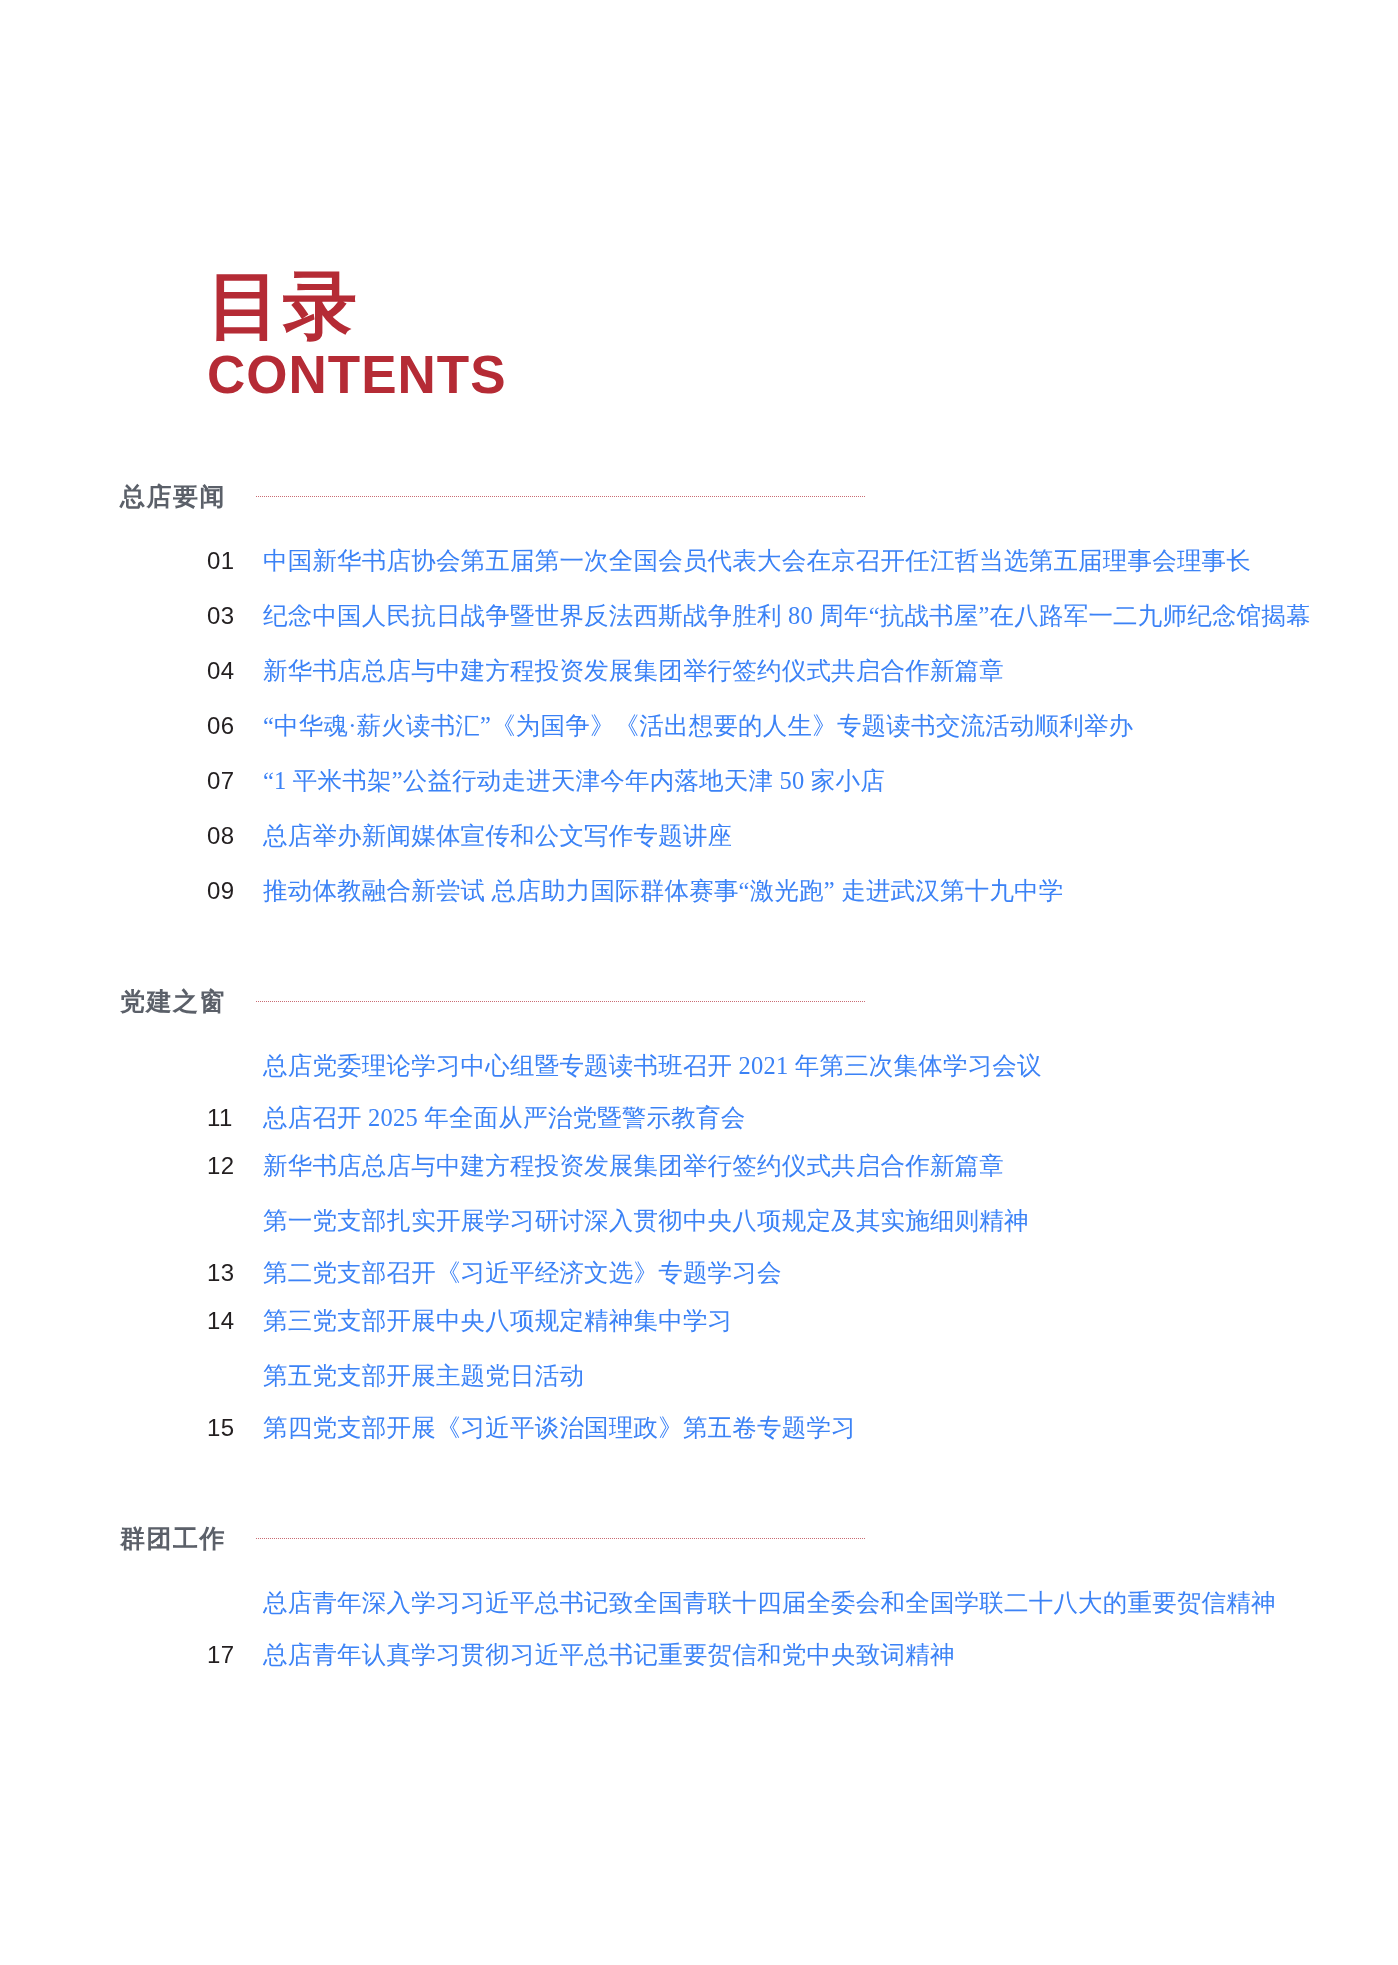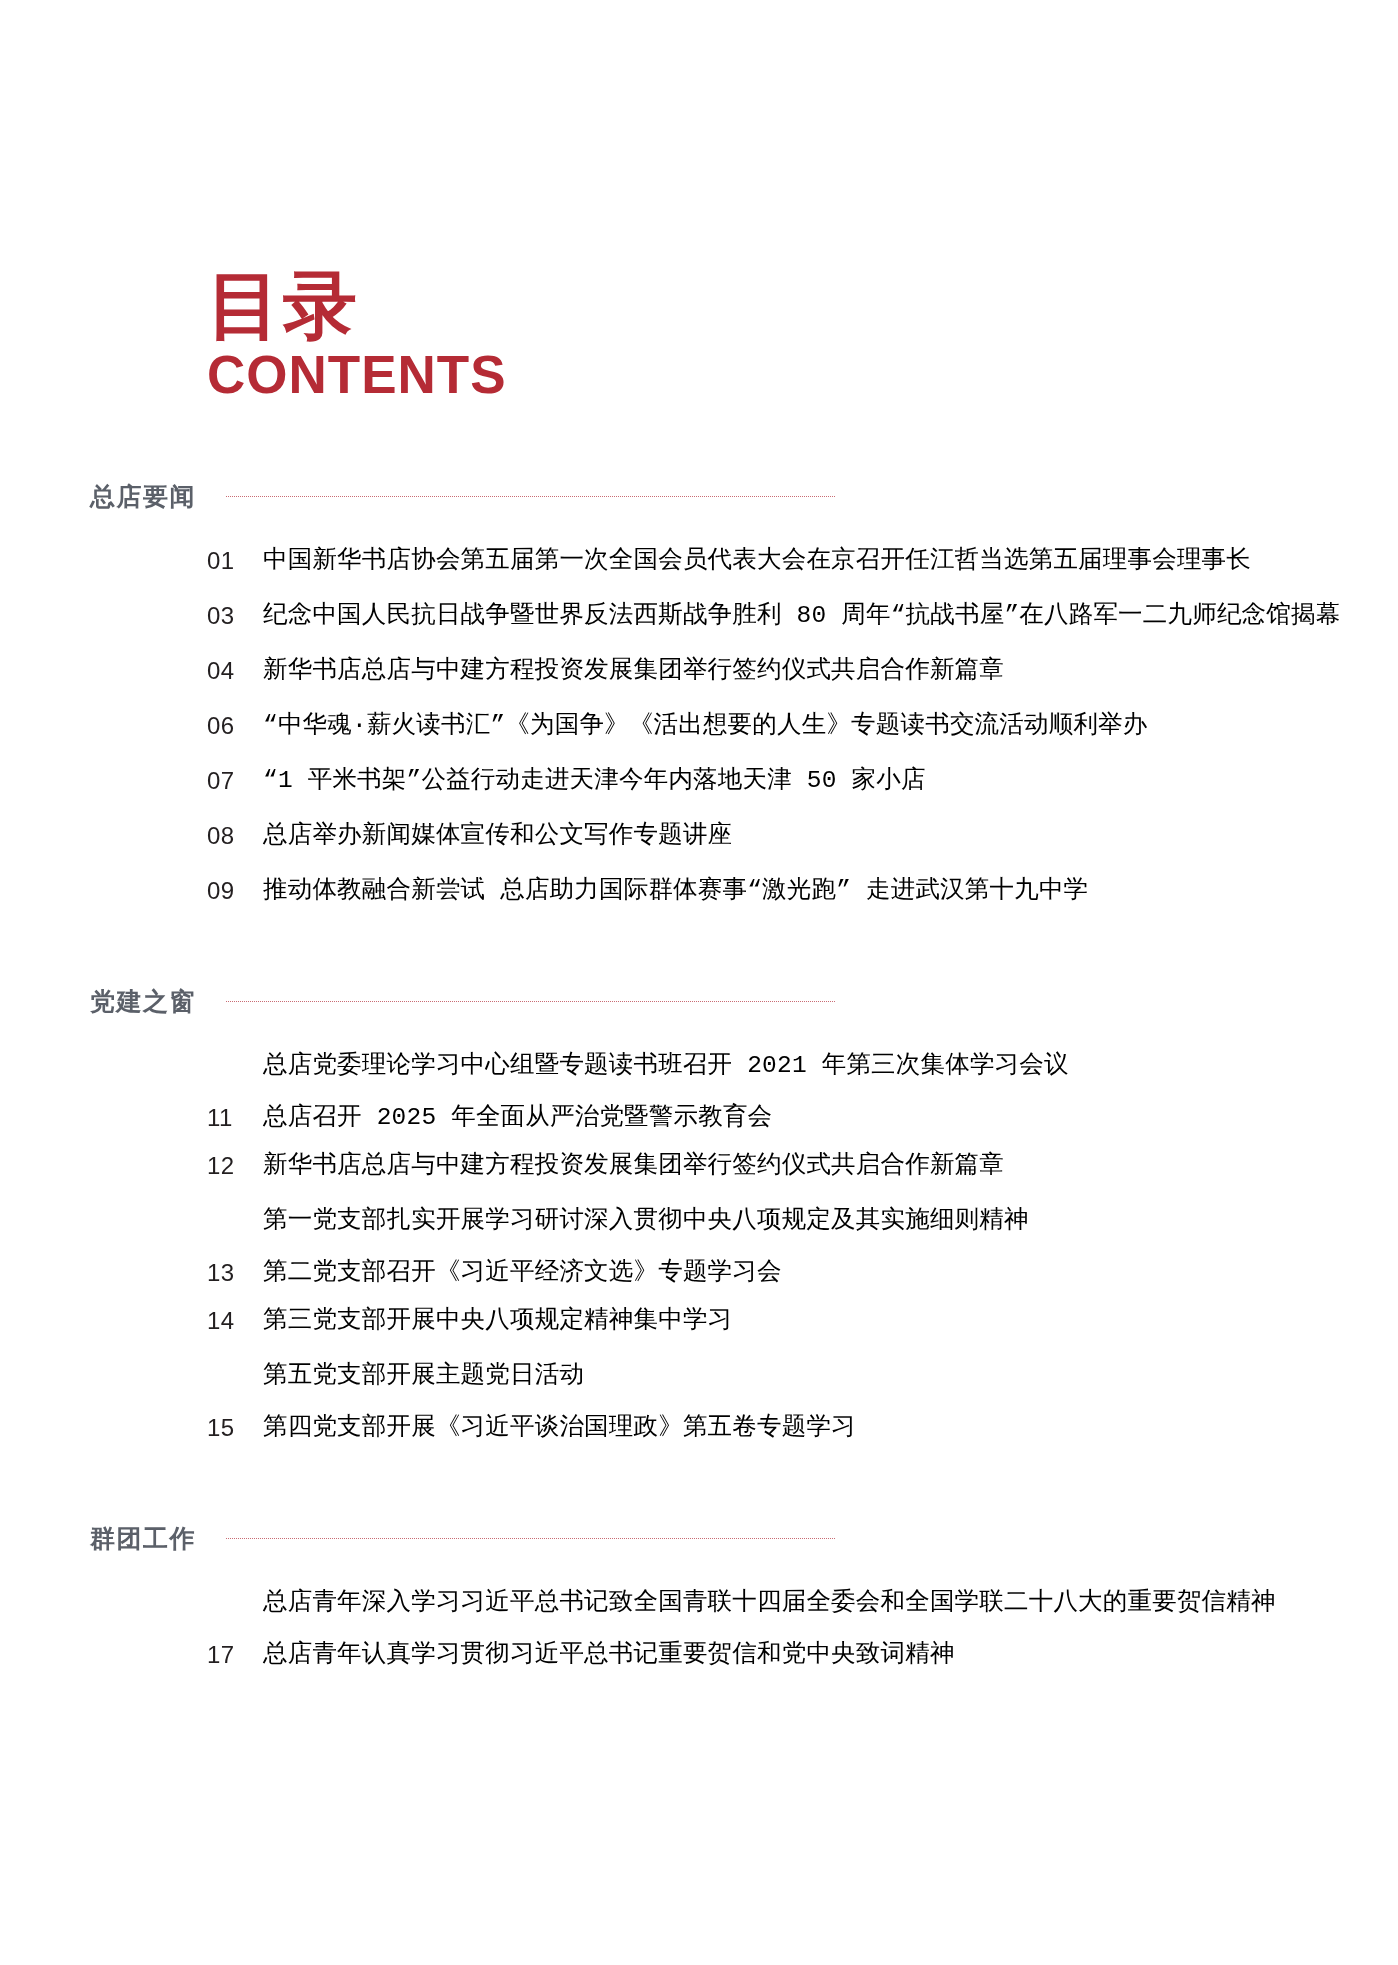--- a/index.html
+++ b/index.html
@@ -63,21 +63,21 @@
   .section {
     position: relative;
   }
   .section + .section {
     margin-top: 72px;
   }
 
   .section-head {
     display: flex;
     align-items: center;
-    margin-left: 90px;
+    margin-left: 120px;
     margin-bottom: 26px;
     width: 745px;
     justify-content: space-between;
   }
   .section-head-title {
     font-family: "DejaVu Sans", "Liberation Sans", sans-serif;
     font-size: 25px;
     font-weight: 700;
     color: #5b6069;
     letter-spacing: 1.5px;
@@ -106,24 +106,24 @@
     font-family: "Liberation Sans", sans-serif;
     font-size: 24px;
     line-height: 44px;
     color: #231f20;
     letter-spacing: 0.5px;
   }
   .entry-lines {
     flex: 1 1 auto;
   }
   .entry-line {
-    font-family: Liberation Mono, monospace;
+    font-family: Liberation Serif, serif;
     font-size: 24.5px;
     line-height: 44px;
-    color: #000000;
+    color: #3b82f6;
     letter-spacing: 0.2px;
     white-space: nowrap;
   }
   .entry-line + .entry-line {
     margin-top: 8px;
   }
   .entry.tight { margin-bottom: 4px; }
 </style>
 </head>
 <body>

